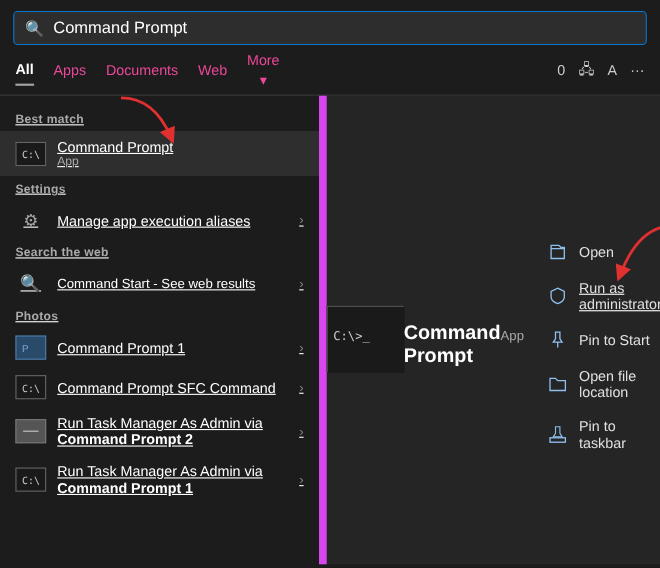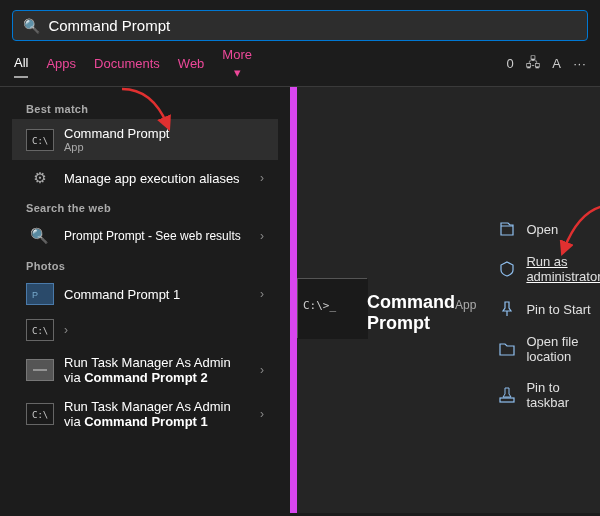--- a/index.html
+++ b/index.html
@@ -43,21 +43,21 @@
     .nav-tab {
       font-size: 13px;
       color: #ec4899;
       cursor: pointer;
       padding-bottom: 6px;
       user-select: none;
     }
     .nav-tab.active {
       color: #fff;
       border-bottom: 2px solid #a3a3a3;
-      font-weight: 400;
+      font-weight: 700;
     }
     .nav-tab.more {
       display: flex;
       align-items: center;
       gap: 3px;
       flex-direction: column;
     }
     .nav-right {
       margin-left: auto;
       display: flex;
@@ -73,23 +73,24 @@
 
     
     .main {
       display: flex;
       height: calc(516px - 90px);
     }
 
     
     .left-panel {
       width: 290px;
-      padding: 10px 12px;
+      padding: 10px 0;
       overflow-y: auto;
       flex-shrink: 0;
+      text-decoration: underline;
     }
 
     .section-label {
       font-size: 11px;
       color: #aaa;
       padding: 6px 14px 4px 14px;
       font-weight: 600;
       letter-spacing: 0.3px;
     }
 
@@ -270,33 +271,34 @@
       <svg style="position:absolute;top:-35px;left:100px;pointer-events:none;" width="80" height="50" viewBox="0 0 80 50">
         <defs>
           <marker id="arrowhead1" markerWidth="6" markerHeight="6" refX="3" refY="3" orient="auto">
             <polygon points="0 0, 6 3, 0 6" fill="#e03030"></polygon>
           </marker>
         </defs>
         <path d="M 10 5 Q 40 5 55 40" stroke="#e03030" stroke-width="2.5" fill="none" marker-end="url(#arrowhead1)"></path>
       </svg>
     </div>
 
+    <div class="section-label">Settings</div>
     <div class="list-item">
       <div class="item-icon" style="background:transparent;border:none;font-size:15px;">⚙</div>
       <div class="item-text">
         <div class="main-text">Manage app execution aliases</div>
       </div>
       <div class="item-chevron">›</div>
     </div>
 
     <div class="section-label">Search the web</div>
     <div class="list-item">
       <div class="item-icon globe" style="font-size:15px;">🔍</div>
       <div class="item-text">
-        <div class="main-text" style="font-size:12px;">Prompt Prompt - See web results</div>
+        <div class="main-text" style="font-size:12px;">Command Start - See web results</div>
       </div>
       <div class="item-chevron">›</div>
     </div>
 
     <div class="section-label">Photos</div>
 
     <div class="list-item">
       <div class="item-icon photo">
         <svg width="20" height="16" viewBox="0 0 20 16">
             <rect width="20" height="16" fill="#2a4a6a"></rect>
@@ -308,20 +310,23 @@
       </div>
       <div class="item-chevron">›</div>
     </div>
 
     <div class="list-item">
       <div class="item-icon cmd">
         <svg width="20" height="16" viewBox="0 0 20 16">
             <rect width="20" height="16" fill="#1a1a1a"></rect>
             <text x="2" y="12" fill="#ccc" font-size="9" font-family="monospace">C:\</text>
           </svg>
+      </div>
+      <div class="item-text">
+        <div class="main-text">Command Prompt SFC Command</div>
       </div>
       <div class="item-chevron">›</div>
     </div>
 
     <div class="list-item">
       <div class="item-icon blank">
         <svg width="20" height="14" viewBox="0 0 20 14">
             <rect width="20" height="14" fill="#555"></rect>
             <line x1="3" y1="7" x2="17" y2="7" stroke="#aaa" stroke-width="1.5"></line>
           </svg>

